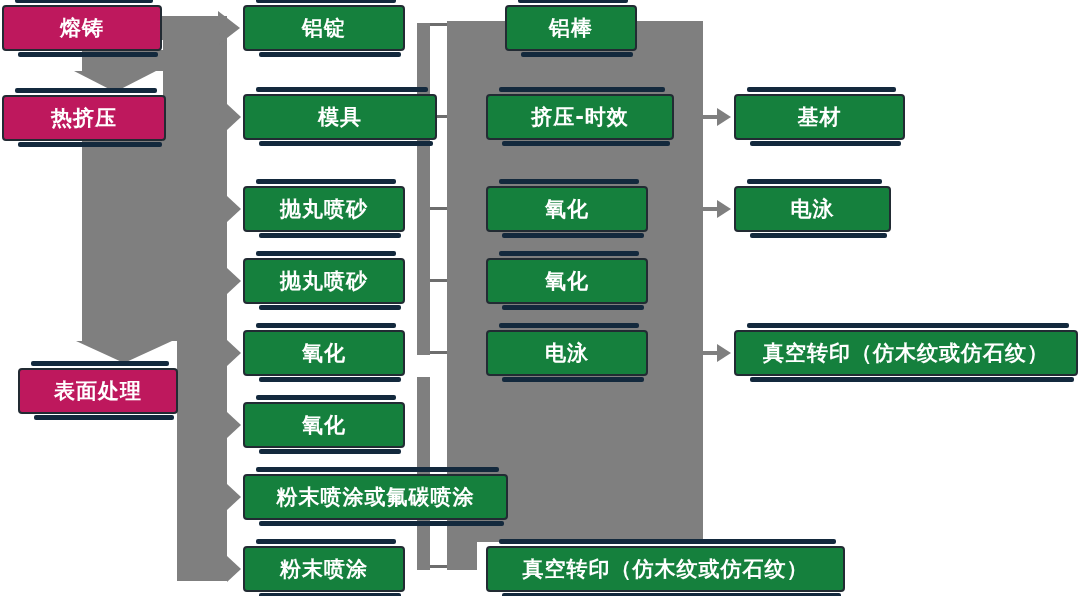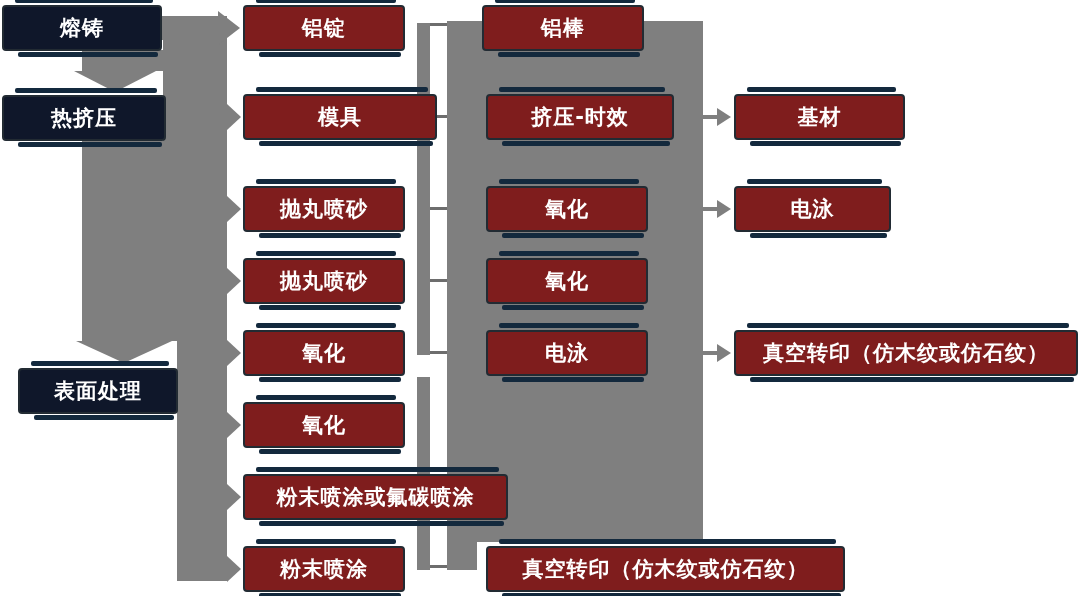--- a/index.html
+++ b/index.html
@@ -18,22 +18,22 @@
     display:flex;align-items:center;justify-content:center;
     color:#ffffff;
     font-size:21px;
     font-weight:bold;
     letter-spacing:1px;
     border:2px solid #222b33;
     border-radius:4px;
     z-index:1;
     white-space:nowrap;
   }
-  .node.blue{background:#7f1d1d;}
-  .node.dark{background:#0f172a;}
+  .node.blue{background:#15803d;}
+  .node.dark{background:#be185d;}
   
   .node::before{
     content:"";position:absolute;
     left:11px;right:7px;top:-9px;height:5px;
     background:#13293d;border-radius:2px;
   }
   
   .node::after{
     content:"";position:absolute;
     left:14px;right:2px;bottom:-8px;height:5px;
@@ -106,21 +106,21 @@
 
   <div class="node blue" style="left:243px;top:5px;width:162px">铝锭</div>
   <div class="node blue" style="left:243px;top:94px;width:194px">模具</div>
   <div class="node blue" style="left:243px;top:186px;width:162px">抛丸喷砂</div>
   <div class="node blue" style="left:243px;top:258px;width:162px">抛丸喷砂</div>
   <div class="node blue" style="left:243px;top:330px;width:162px">氧化</div>
   <div class="node blue" style="left:243px;top:402px;width:162px">氧化</div>
   <div class="node blue" style="left:243px;top:474px;width:265px">粉末喷涂或氟碳喷涂</div>
   <div class="node blue" style="left:243px;top:546px;width:162px">粉末喷涂</div>
 
-  <div class="node blue" style="left:482px;top:5px;width:162px">铝棒</div>
+  <div class="node blue" style="left:505px;top:5px;width:132px">铝棒</div>
   <div class="node blue" style="left:486px;top:94px;width:188px">挤压-时效</div>
   <div class="node blue" style="left:486px;top:186px;width:162px">氧化</div>
   <div class="node blue" style="left:486px;top:258px;width:162px">氧化</div>
   <div class="node blue" style="left:486px;top:330px;width:162px">电泳</div>
   <div class="node blue" style="left:486px;top:546px;width:359px">真空转印（仿木纹或仿石纹）</div>
 
   <div class="node blue" style="left:734px;top:94px;width:171px">基材</div>
   <div class="node blue" style="left:734px;top:186px;width:157px">电泳</div>
   <div class="node blue" style="left:734px;top:330px;width:344px">真空转印（仿木纹或仿石纹）</div>
 

